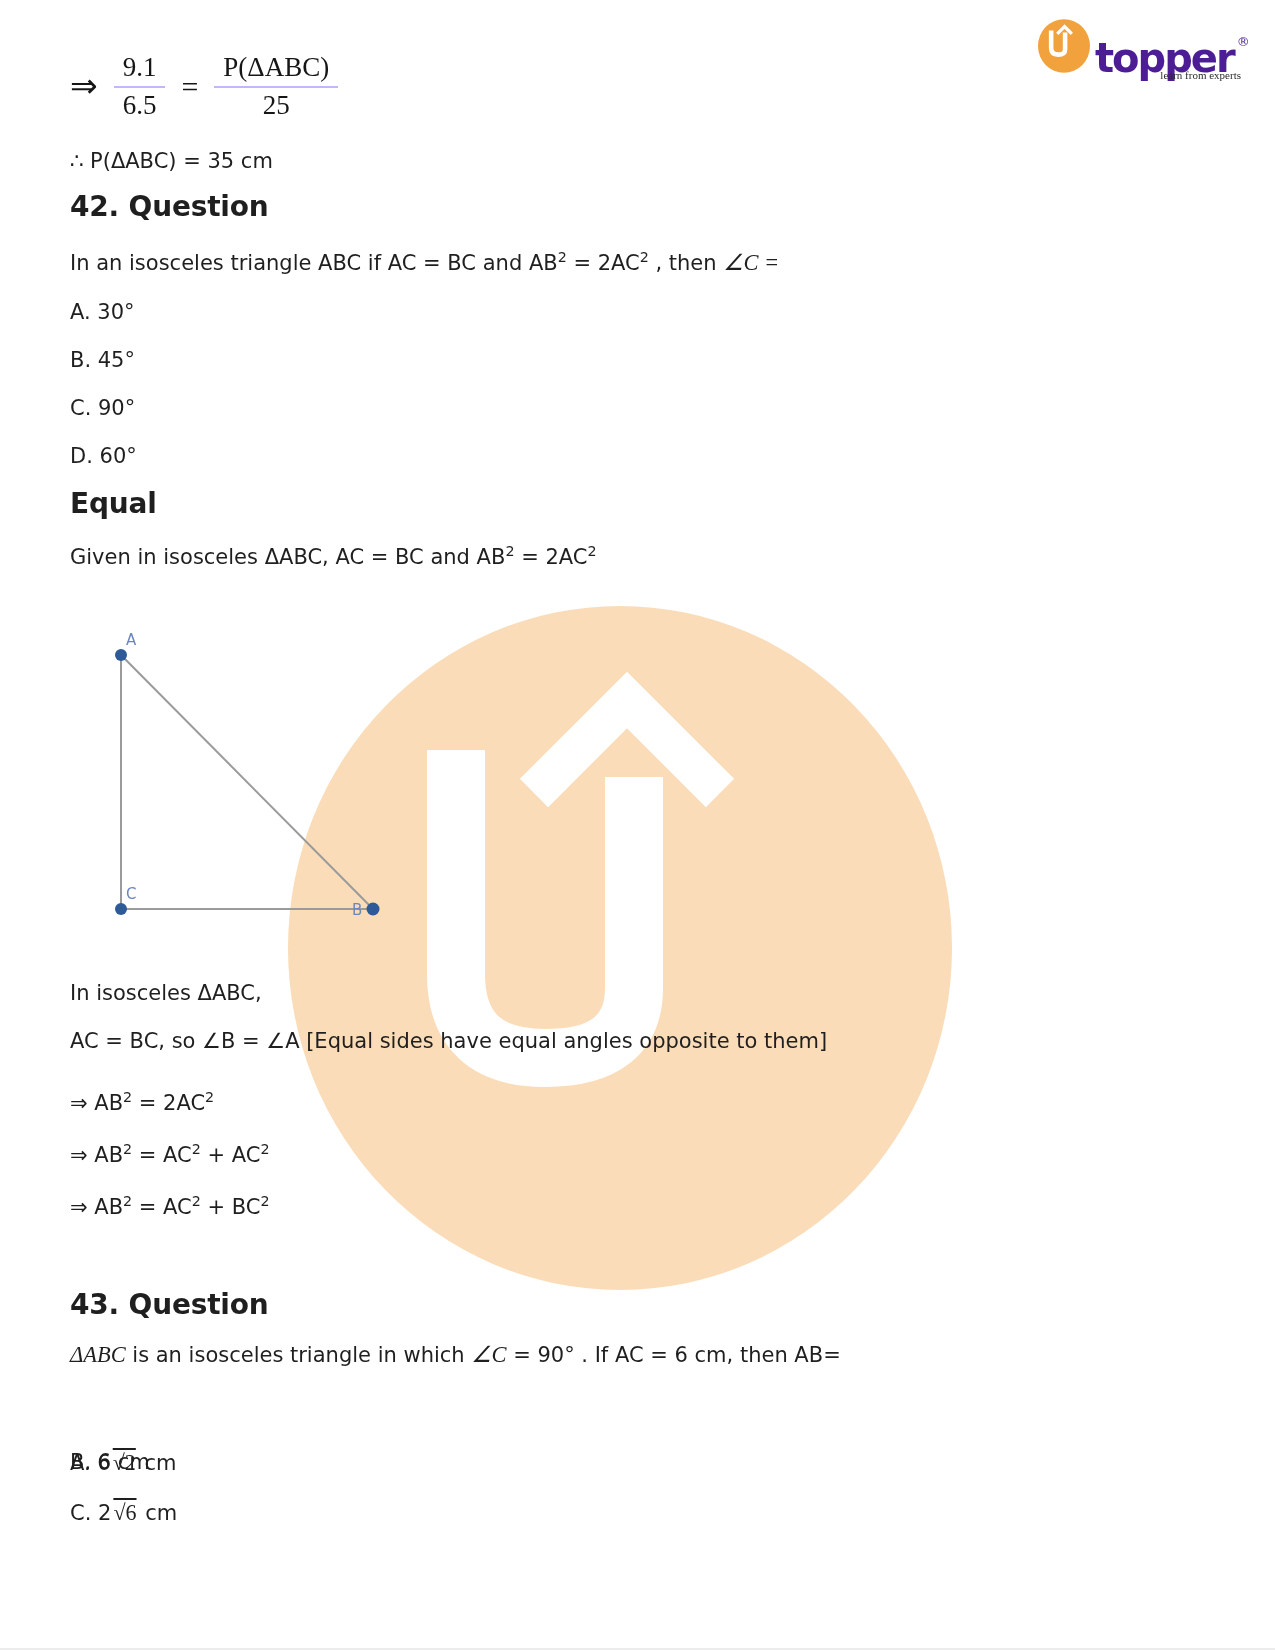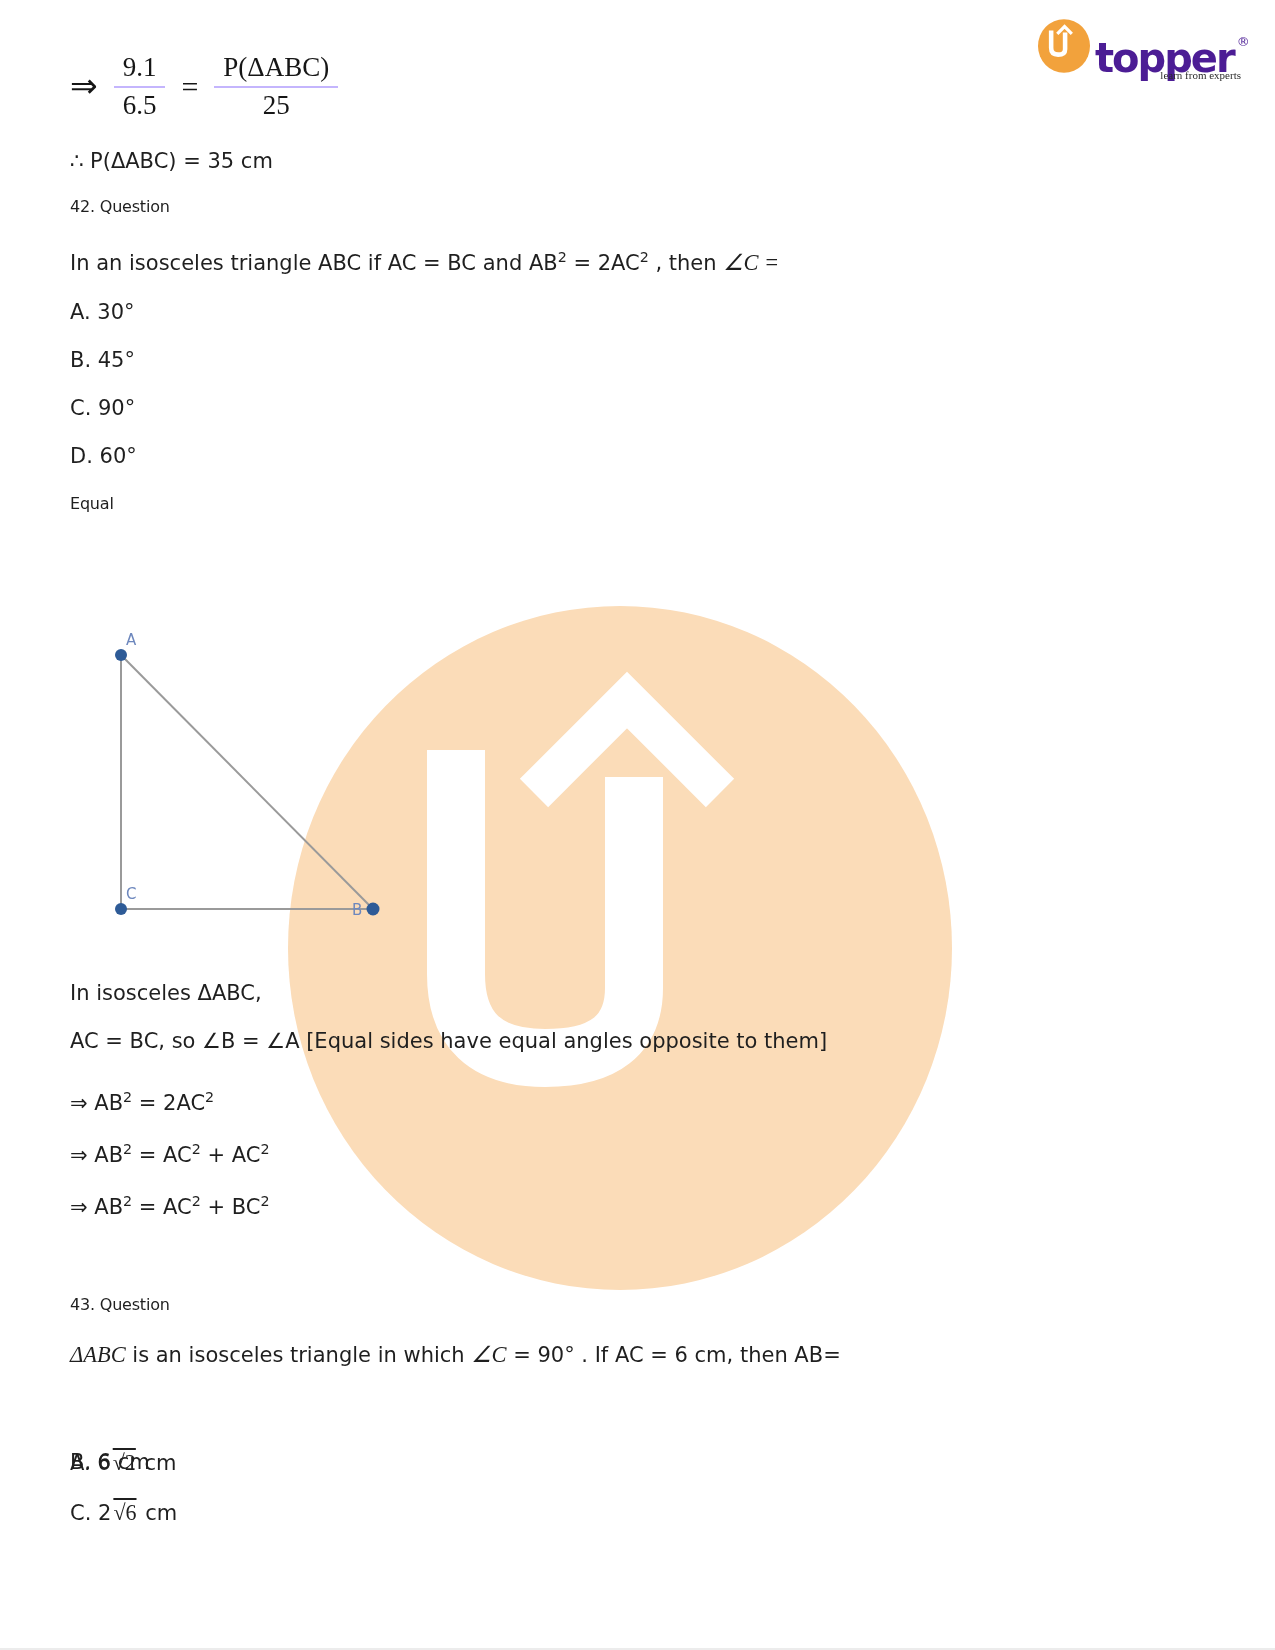--- a/index.html
+++ b/index.html
@@ -2,21 +2,21 @@
 <html><head>
 <meta charset="utf-8">
 <style>
   html,body{margin:0;padding:0;background:#ffffff;}
   .page{
     position:relative;width:1275px;height:1650px;background:#fff;overflow:hidden;
     font-family:"DejaVu Sans",sans-serif;color:#1f1f1f;
   }
   .watermark{position:absolute;left:288px;top:606px;width:664px;height:684px;z-index:0;}
   .line{position:absolute;left:70px;font-size:21px;line-height:30px;white-space:nowrap;z-index:1;}
-  .bold{font-weight:400;font-size:16px;letter-spacing:-0.2px;}
+  .bold{font-weight:700;font-size:28px;letter-spacing:-0.2px;}
   .seg-n{}
   .seg-sup{font-size:.68em;vertical-align:.55em;}
   .seg-m{font-family:"Liberation Serif",serif;font-style:italic;font-size:1.07em;}
   .seg-sq{font-family:"Liberation Serif",serif;text-decoration:overline;font-size:1.05em;margin:0 2px;}
   
   .eqrow{position:absolute;left:70px;top:52px;display:flex;align-items:center;gap:16px;
          font-family:"Liberation Serif",serif;color:#161616;z-index:1;}
   .eq-arrow{font-size:33px;line-height:1;}
   .eq-eq{font-size:30px;line-height:1;}
   .frac{display:inline-flex;flex-direction:column;align-items:center;font-size:27px;line-height:1.18;}
@@ -75,20 +75,21 @@
 
   <div class="line bold" style="top:192px">42. Question</div>
   <div class="line" style="top:242px"><span class="seg-n">In an isosceles triangle ABC if AC = BC and AB</span><span class="seg-sup">2</span><span class="seg-n"> = 2AC</span><span class="seg-sup">2</span><span class="seg-n"> , then </span><span class="seg-m">∠C =</span></div>
 
   <div class="line" style="top:297px">A. 30°</div>
   <div class="line" style="top:345px">B. 45°</div>
   <div class="line" style="top:393px">C. 90°</div>
   <div class="line" style="top:441px">D. 60°</div>
 
   <div class="line bold" style="top:489px">Equal</div>
+  <div class="line" style="top:536px"><span class="seg-n">Given in isosceles ΔABC, AC = BC and AB</span><span class="seg-sup">2</span><span class="seg-n"> = 2AC</span><span class="seg-sup">2</span></div>
 
   <svg class="triangle" viewBox="0 0 300 330">
     <line x1="26" y1="57" x2="26" y2="311" stroke-width="2" stroke="#9A9A9A"></line>
     <line x1="26" y1="311" x2="278" y2="311" stroke-width="2" stroke="#9A9A9A"></line>
     <line x1="26" y1="57" x2="278" y2="311" stroke-width="2" stroke="#9A9A9A"></line>
     <circle cx="26" cy="57" r="6" fill="#2E5B97"></circle>
     <circle cx="26" cy="311" r="6" fill="#2E5B97"></circle>
     <circle cx="278" cy="311" r="6.5" fill="#2E5B97"></circle>
     <text x="31" y="47" fill="#6D87BD">A</text>
     <text x="31" y="301" fill="#6D87BD">C</text>

